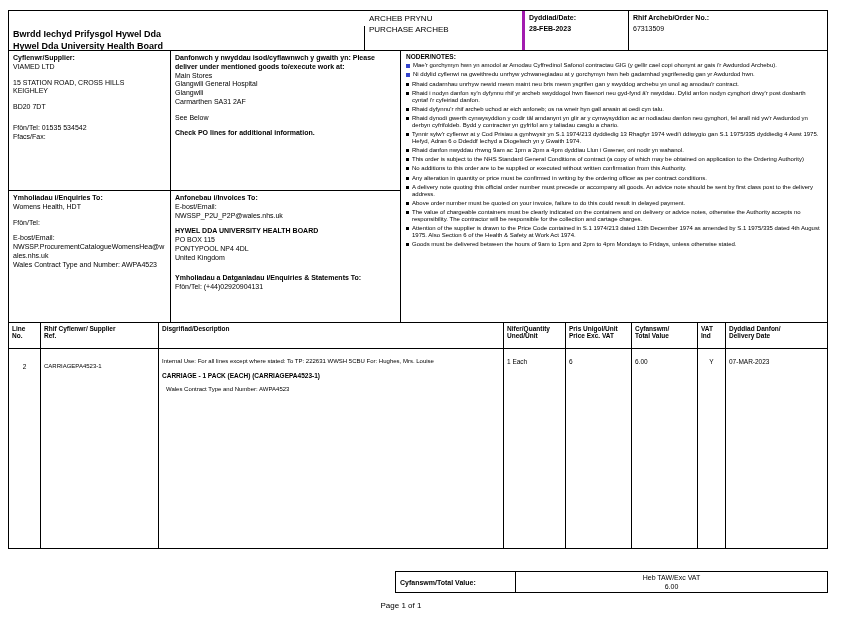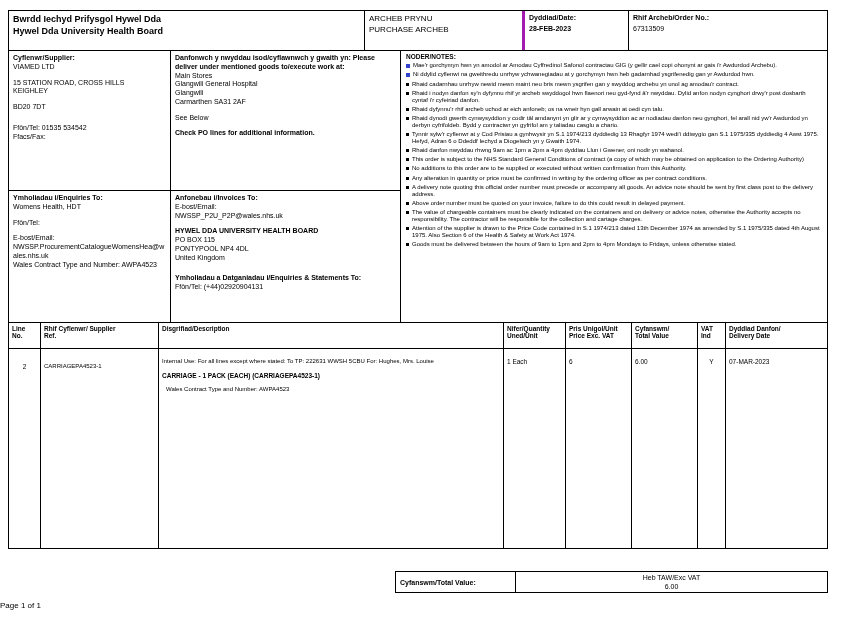--- a/index.html
+++ b/index.html
@@ -2,21 +2,21 @@
 <html style="--bullet_blue: #3344cc;"><head>
 <meta charset="utf-8">
 <style>
   * { margin:0; padding:0; box-sizing:border-box; }
   html,body { width:842px; height:618px; background:#ffffff; font-family:"Liberation Sans", sans-serif; color:#000; }
   .doc { margin:10px 0 0 8px; width:820px; border:1px solid #000; }
 
   
   .hdr { display:flex; height:40px; border-bottom:1px solid #000; }
   .hdr > div { padding:2px 4px; }
-  .h-org   { width:356px; border-right:1px solid #000; font-weight:bold; font-size:9px; line-height:1.35; }
+  .h-org   { width:356px; border-right:1px solid #000; font-weight:bold; font-size:9px; line-height:1.35;margin-top:15px; }
   .h-title { width:160px; border-right:3px solid #a21caf; font-weight:normal; font-size:8px; line-height:1.4; }
   .h-date  { width:104px; border-right:1px solid #000; font-size:7px; line-height:1.5; }
   .h-order { flex:1; font-size:7px; line-height:1.5; }
   .lbl { font-weight:bold; }
 
   
   .body { display:flex; height:272px; border-bottom:1px solid #000; }
   .left-col { width:392px; border-right:1px solid #000; display:flex; flex-direction:column; }
   .row1 { height:140px; border-bottom:1px solid #000; display:flex; }
   .row2 { flex:1; display:flex; }
@@ -52,21 +52,21 @@
   .tbody .c7 { padding-top:9px; text-align:center; }
   .desc-internal { font-size:6px; }
   .desc-main { font-size:6.5px; font-weight:bold; margin-top:1px; }
   .desc-contract { font-size:6px; margin-left:4px; }
 
   
   .totals { display:flex; margin:22px 0 0 395px; width:433px; height:22px; border:1px solid #000; font-size:7px; }
   .totals-label { width:120px; border-right:1px solid #000; font-weight:bold; padding:2px 4px; display:flex; align-items:center; }
   .totals-value { flex:1; text-align:center; padding-top:1px; line-height:1.35; }
 
-  .page-footer { width:812px; text-align:left; margin-top:8px; font-size:8px; padding-right:10px; }
+  .page-footer { width:812px; text-align:center; margin-top:8px; font-size:8px; padding-right:10px; }
 </style>
 </head>
 <body>
 
 <div class="doc">
 
   <div class="hdr">
     <div class="h-org">
       <div>Bwrdd Iechyd Prifysgol Hywel Dda</div>
       <div>Hywel Dda University Health Board</div>

